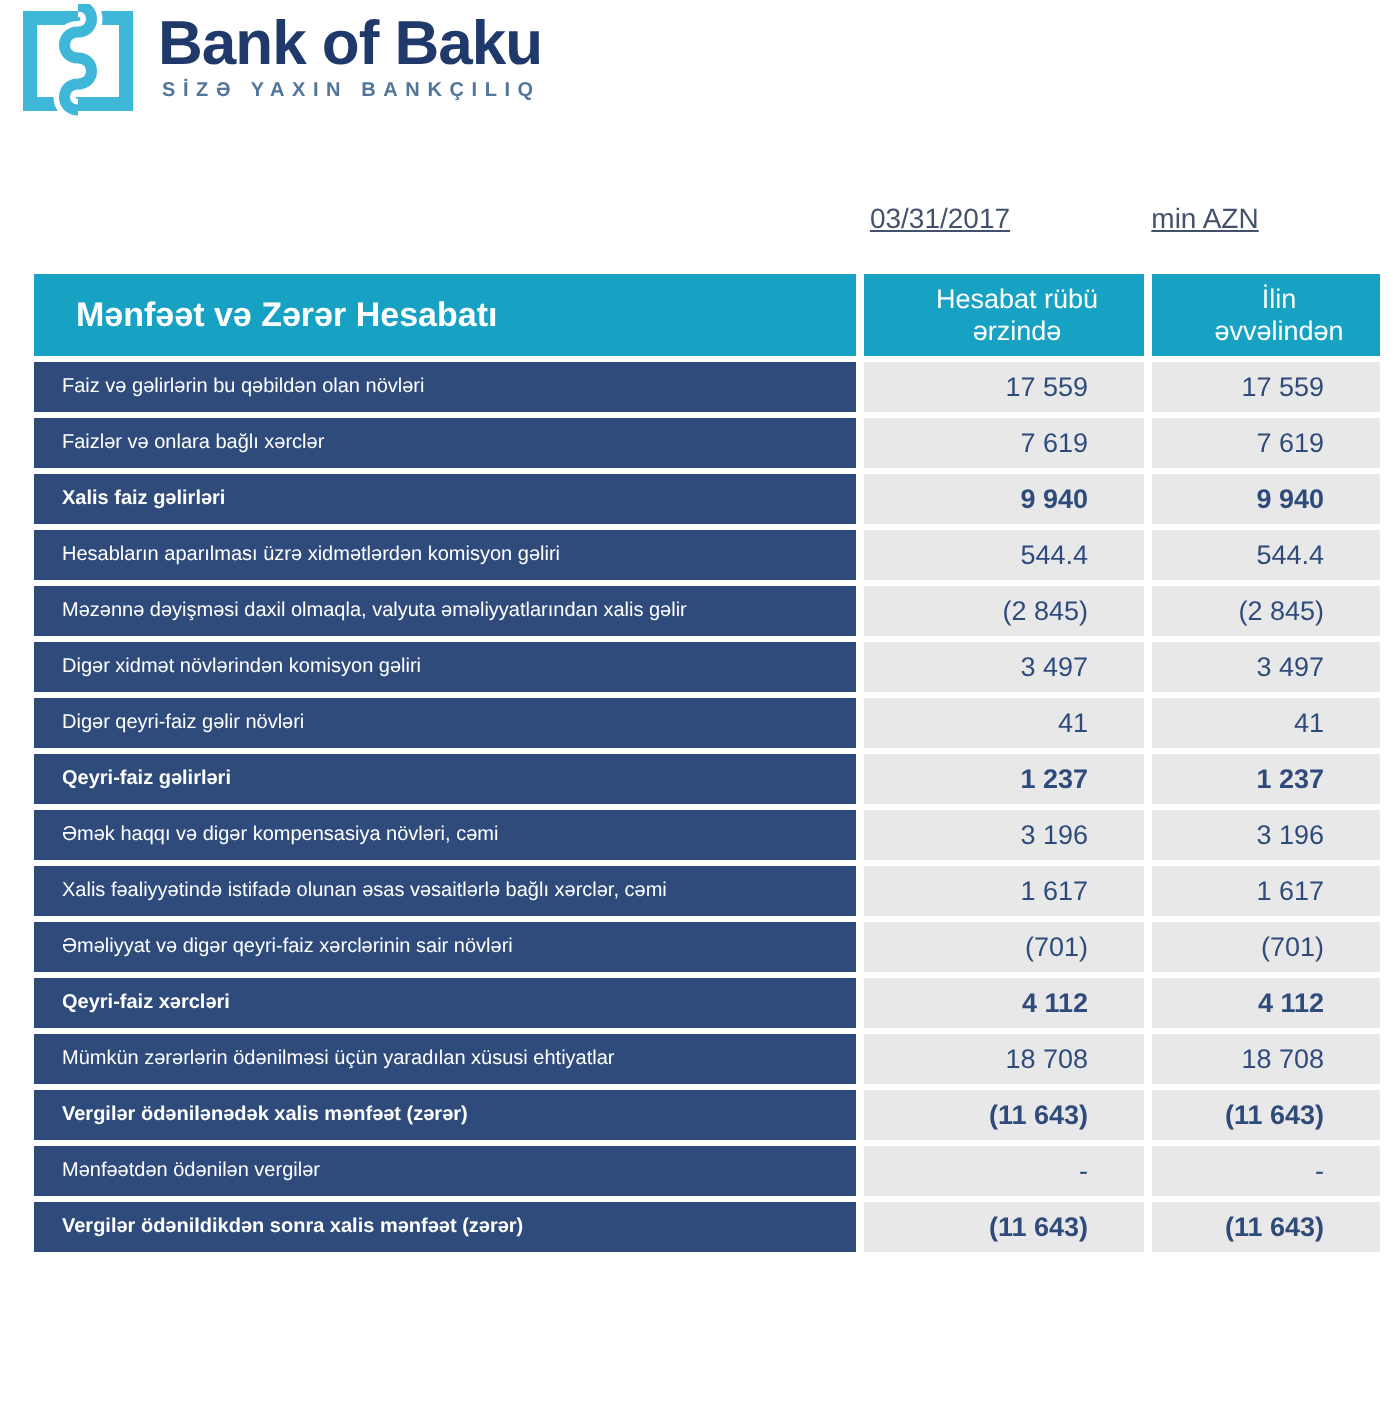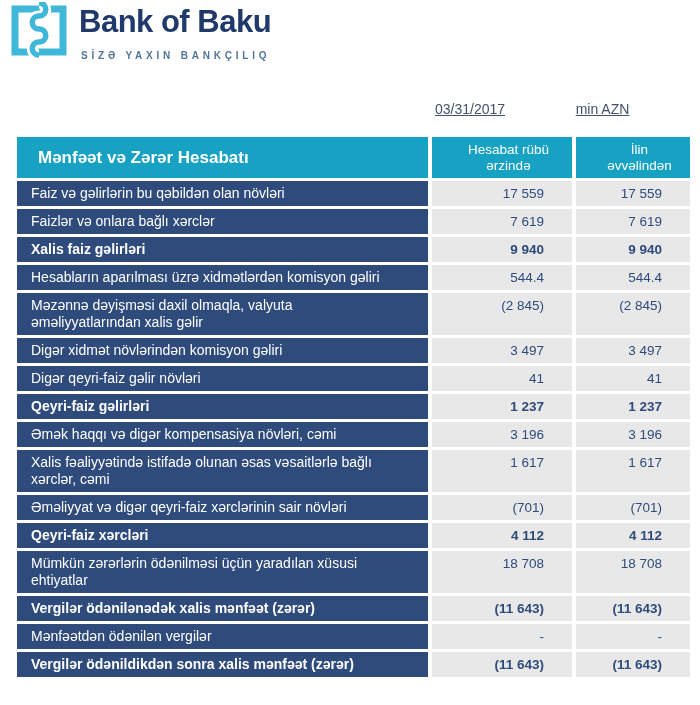--- a/index.html
+++ b/index.html
@@ -21,21 +21,21 @@
   
   .logo{position:absolute;left:10px;top:2px;display:flex;align-items:flex-start;}
   .logo-icon{width:58px;height:56px;display:block;}
   .logo-text{margin-left:11px;display:flex;flex-direction:column;}
   .brand{
     color:var(--brand_navy);font-size:31px;font-weight:700;letter-spacing:-0.5px;
     line-height:36px;margin-top:2px;
   }
   .tagline{
     color:var(--tagline_blue);font-size:10px;font-weight:700;letter-spacing:3.8px;
-    margin-top:10px;margin-left:2px;
+    margin-top:0;margin-left:2px;
   }
 
   
   .meta-date,.meta-unit{
     position:absolute;top:100px;height:18px;color:var(--meta_text);
     font-size:14px;text-align:center;line-height:18px;text-decoration:underline;
   }
   .meta-date{left:400px;width:140px;}
   .meta-unit{left:535px;width:135px;}
 
@@ -52,21 +52,21 @@
     min-height:41px;align-items:center;padding:2px 14px;
     font-size:17px;font-weight:700;
   }
   .cell-colhead{
     min-height:41px;align-items:center;justify-content:center;text-align:center;
     padding:2px 8px;font-size:13.5px;line-height:16px;
   }
   .cell-label{
     background:var(--navy);color:#fff;min-height:24px;
     align-items:flex-start;padding:4px 28px 4px 14px;
-    font-size:14px;line-height:17px;
+    font-size:10px;line-height:17px;
   }
   .cell-val{
     background:var(--cell_gray);color:var(--navy);min-height:24px;
     align-items:flex-start;justify-content:flex-end;
     padding:4px 28px 3px 8px;font-size:13.5px;line-height:17px;
   }
   .row.bold .cell-label,.row.bold .cell-val{font-weight:700;}
 </style>
 </head>
 <body>

